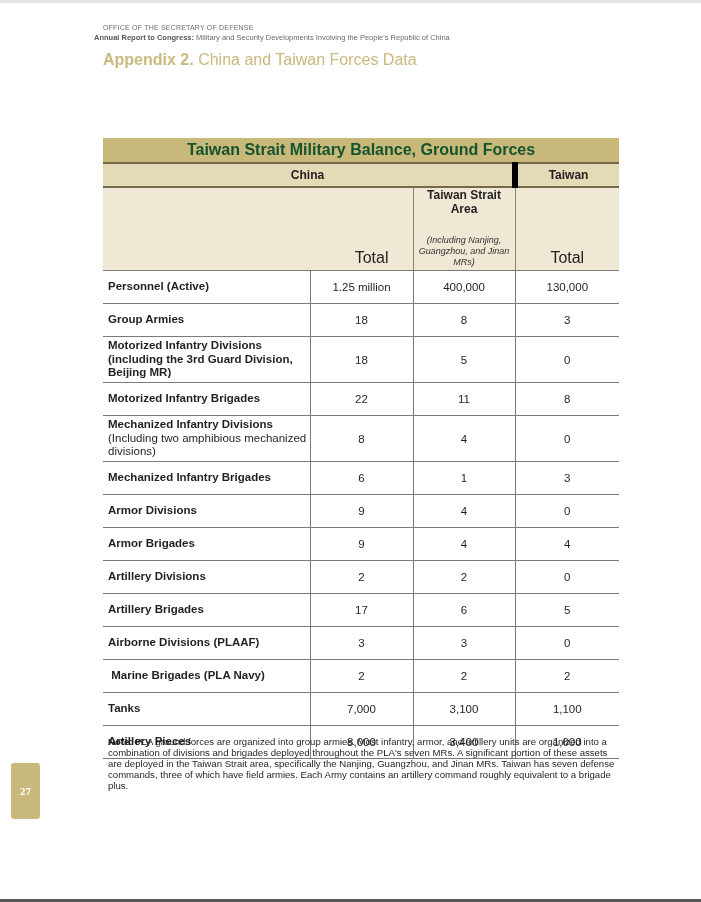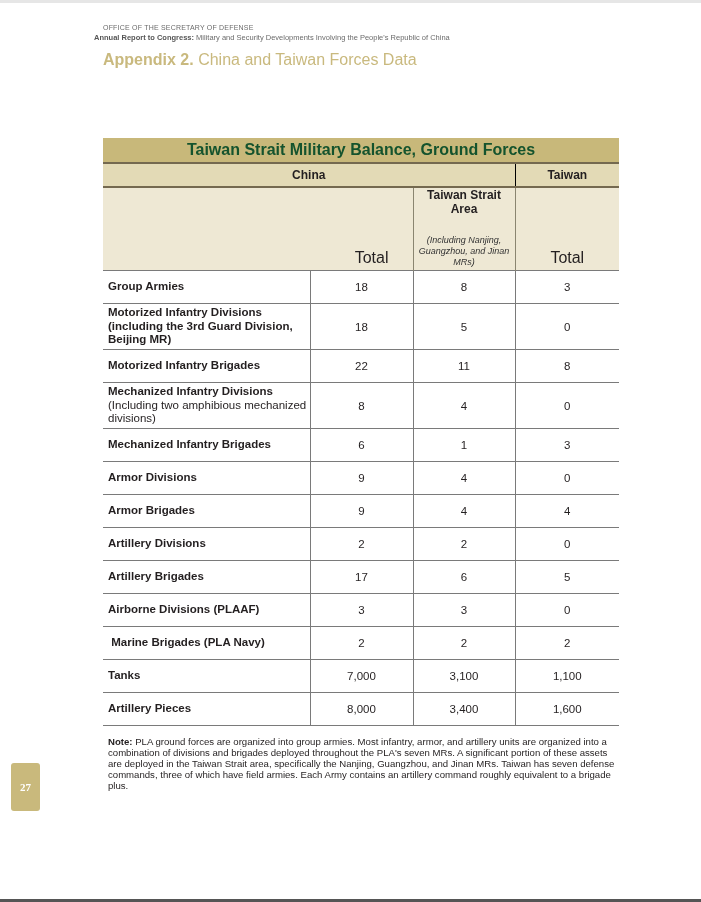--- a/index.html
+++ b/index.html
@@ -18,37 +18,37 @@
 
     .table-wrap { position: absolute; left: 103px; top: 138px; width: 516px; }
     table { border-collapse: collapse; width: 516px; table-layout: fixed; }
     col.c0 { width: 207px; }
     col.c1 { width: 103px; }
     col.c2 { width: 102px; }
     col.c3 { width: 104px; }
 
     .title-row td { background: #c8b87a; color: #14532d; font-weight: bold; font-size: 16px; text-align: center; height: 25px; border-bottom: 2px solid #74694f; }
     .country-row td { background: #e3dab6; font-weight: bold; font-size: 12px; text-align: center; height: 24px; border-bottom: 2px solid #74694f; }
-    .country-row td.china { border-right: 1px solid #000000; }
+    .country-row td.china { border-right: 6px solid #000000; }
     .sub-row td { background: #eee8d4; height: 76px; vertical-align: bottom; text-align: center; padding-bottom: 3px; }
     .sub-row td.strait { border-left: 1px solid #8a8570; border-right: 1px solid #8a8570; vertical-align: top; padding-bottom: 2px; }
     .sub-row .hdr-bold { font-weight: bold; font-size: 12px; line-height: 14px; display: block; }
     .sub-row .hdr-ital { font-style: italic; font-size: 9px; line-height: 11px; display: block; margin-top: 19px; color: #333; }
     .sub-row td.total { font-weight: normal; font-size: 16px; }
 
     .body-row td { border-top: 1px solid #7a7a7a; border-bottom: 1px solid #7a7a7a; font-size: 11.5px; text-align: center; height: 33px; vertical-align: middle; }
     .body-row td + td { border-left: 1px solid #7a7a7a; }
     .body-row td.label { text-align: left; font-weight: bold; padding-left: 5px; font-size: 11.5px; line-height: 13.5px; }
     .body-row td.label .normal { font-weight: normal; }
     .body-row.tall3 td { height: 46px; }
 
     .note { position: absolute; left: 108px; top: 736px; width: 512px; font-size: 9.6px; line-height: 11px; color: #231f20; }
     .note b { font-weight: bold; }
 
-    .page-box { position: absolute; left: 11px; top: 763px; width: 29px; height: 48px; background: #c9b97c; border-radius: 3px; display: flex; align-items: center; justify-content: center; color: #ffffff; font-family: "Liberation Serif", serif; font-weight: bold; font-size: 11px; }
+    .page-box { position: absolute; left: 11px; top: 763px; width: 29px; height: 56px; background: #c9b97c; border-radius: 3px; display: flex; align-items: center; justify-content: center; color: #ffffff; font-family: "Liberation Serif", serif; font-weight: bold; font-size: 11px; }
   </style>
 </head>
 <body>
 
 <div class="top-rule"></div>
 
 <div class="office">OFFICE OF THE SECRETARY OF DEFENSE</div>
 <div class="report"><b>Annual Report to Congress:</b> <span>Military and Security Developments Involving the People's Republic of China</span></div>
 <div class="appendix"><b>Appendix 2.</b> <span>China and Taiwan Forces Data</span></div>
 
@@ -71,20 +71,26 @@
     <tr class="sub-row">
       <td colspan="2" class="total" style="text-align:right; padding-right:24px;">Total</td>
       <td class="strait">
         <span class="hdr-bold">Taiwan Strait</span>
         <span class="hdr-bold">Area</span>
         <span class="hdr-ital">(Including Nanjing, Guangzhou, and Jinan MRs)</span>
       </td>
       <td class="total">Total</td>
     </tr>
 
+    <tr class="body-row">
+      <td class="label">Personnel (Active)</td>
+      <td>1.25 million</td>
+      <td>400,000</td>
+      <td>130,000</td>
+    </tr>
     <tr class="body-row">
       <td class="label">Group Armies</td>
       <td>18</td>
       <td>8</td>
       <td>3</td>
     </tr>
     <tr class="body-row tall3">
       <td class="label">Motorized Infantry Divisions (including the 3rd Guard Division, Beijing MR)</td>
       <td>18</td>
       <td>5</td>

